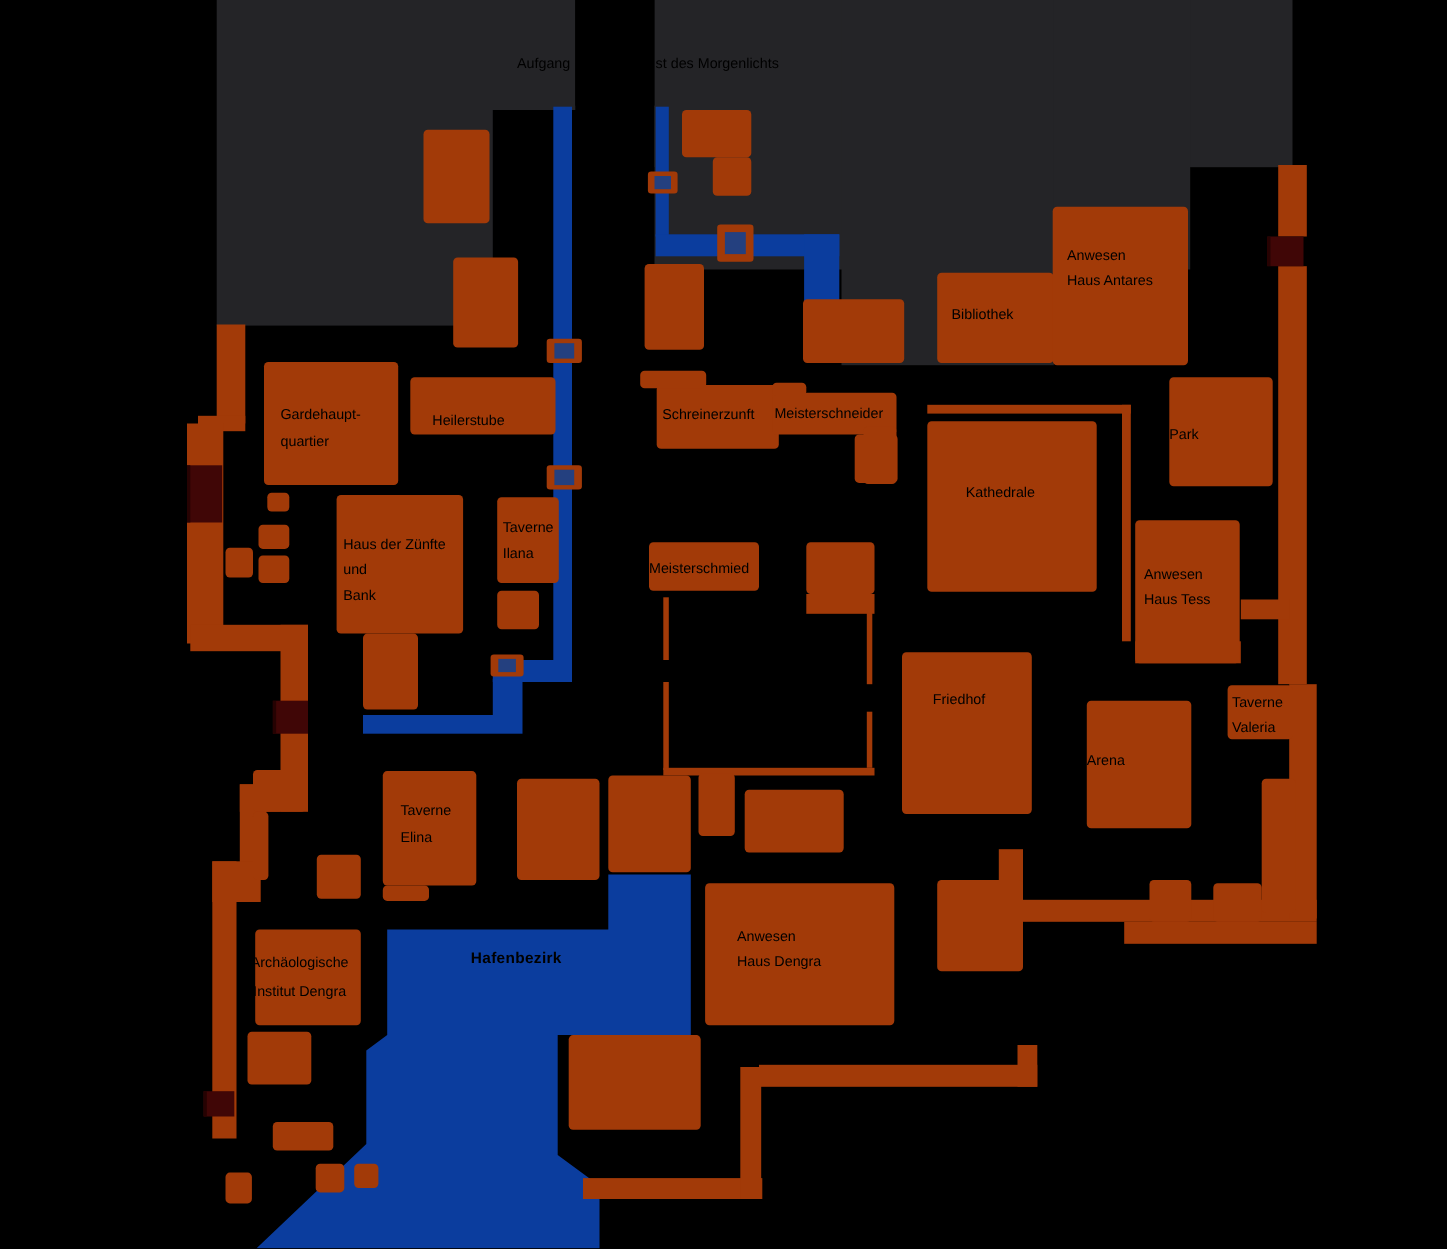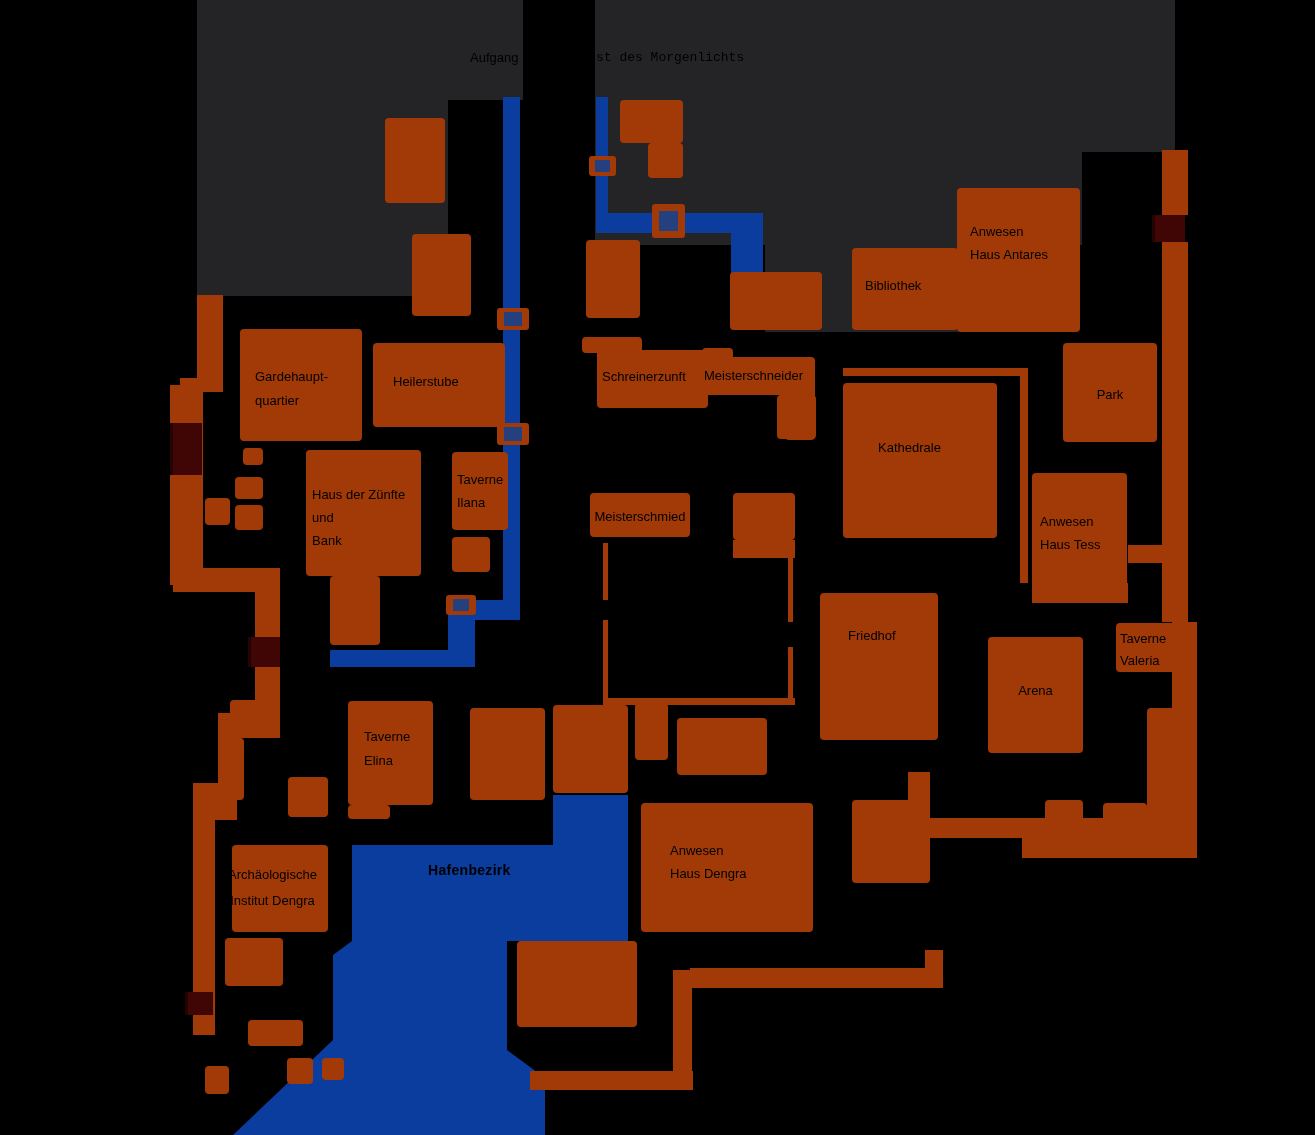--- a/index.html
+++ b/index.html
@@ -9,21 +9,21 @@
   .shape{position:absolute;}
   .zone{background:var(--c-zone,#242427);z-index:1;}
   .water{background:var(--c-water,#0B3D9E);z-index:4;}
   .water-svg{position:absolute;left:0;top:0;z-index:4;}
   .road{background:var(--c-road,#A23A08);z-index:5;}
   .wall{background:var(--c-road,#A23A08);z-index:5;}
   .building{background:var(--c-building,#A23A08);border-radius:4px;z-index:6;}
   .building.clip{overflow:hidden;}
   .blabel{position:absolute;font-size:13px;color:var(--c-label,#000);
           white-space:nowrap;z-index:9;}
-  .blabel.center{left:0;right:0;text-align:center;}
+  .blabel.center{left:0;right:0;}
   .bridge{background:var(--c-building,#A23A08);border-radius:3px;z-index:7;
           display:flex;align-items:center;justify-content:center;}
   .bridge-inner{background:var(--c-bridge,#24407F);width:55%;height:60%;}
   .gate{background:var(--c-gate,#400606);z-index:8;box-shadow:inset 3px 0 0 #260202;}
   .black-overlay{background:#000;z-index:10;}
   .flabel{position:absolute;font-size:13px;color:var(--c-label,#000);
           z-index:9;white-space:nowrap;}
   .flabel.bold{font-weight:bold;font-size:14px;letter-spacing:.3px;}
 </style>
 </head>
@@ -74,21 +74,21 @@
       <div class="shape wall" style="left: 603px; top: 698px; width: 192px; height: 7px;"></div>
       <div class="shape wall" style="left: 788px; top: 557px; width: 5px; height: 65px;"></div>
       <div class="shape wall" style="left: 788px; top: 647px; width: 5px; height: 51px;"></div>
       <div class="shape wall" style="left: 733px; top: 540px; width: 62px; height: 18px;"></div>
       <div class="shape building" style="left: 240px; top: 305px; width: 122px; height: 112px; margin-top: 24px;">
         <div class="blabel" style="left: 15px; top: 36px; line-height: 24px;">
           <div>Gardehaupt-</div>
           <div>quartier</div>
         </div>
       </div>
-      <div class="shape building" style="left: 373px; top: 343px; width: 132px; height: 84px;">
+      <div class="shape building" style="left: 373px; top: 343px; width: 132px; height: 52px;">
         <div class="blabel" style="left: 20px; top: 27px; line-height: 23px;">
           <div>Heilerstube</div>
         </div>
       </div>
       <div class="shape building" style="left: 585px; top: 350px; width: 111px; height: 58px; margin-left: 12px;">
         <div class="blabel" style="left: 5px; top: 15px; line-height: 23px;">
           <div>Schreinerzunft</div>
         </div>
       </div>
       <div class="shape building" style="left: 582px; top: 337px; width: 60px; height: 16px;"></div>
@@ -224,16 +224,16 @@
       </div>
       <div class="shape bridge" style="left: 652px; top: 204px; width: 33px; height: 34px;">
         <div class="bridge-inner"></div>
       </div>
       <div class="shape gate" style="left: 170px; top: 423px; width: 32px; height: 52px;"></div>
       <div class="shape gate" style="left: 248px; top: 637px; width: 32px; height: 30px;"></div>
       <div class="shape gate" style="left: 185px; top: 992px; width: 28px; height: 23px;"></div>
       <div class="shape gate" style="left: 1152px; top: 215px; width: 33px; height: 27px;"></div>
       <div class="shape black-overlay" style="left: 523px; top: 0px; width: 72px; height: 96px;"></div>
       <div class="flabel" style="left: 470px; top: 50px;">Aufgang</div>
-      <div class="flabel" style="left: 596px; top: 50px; font-family: Liberation Mono, monospace;">st des Morgenlichts</div>
+      <div class="flabel" style="left: 596px; top: 50px;">st des Morgenlichts</div>
       <div class="flabel bold" style="left: 428px; top: 862px;">Hafenbezirk</div>
     </div>
 </div>
 
 </body></html>

